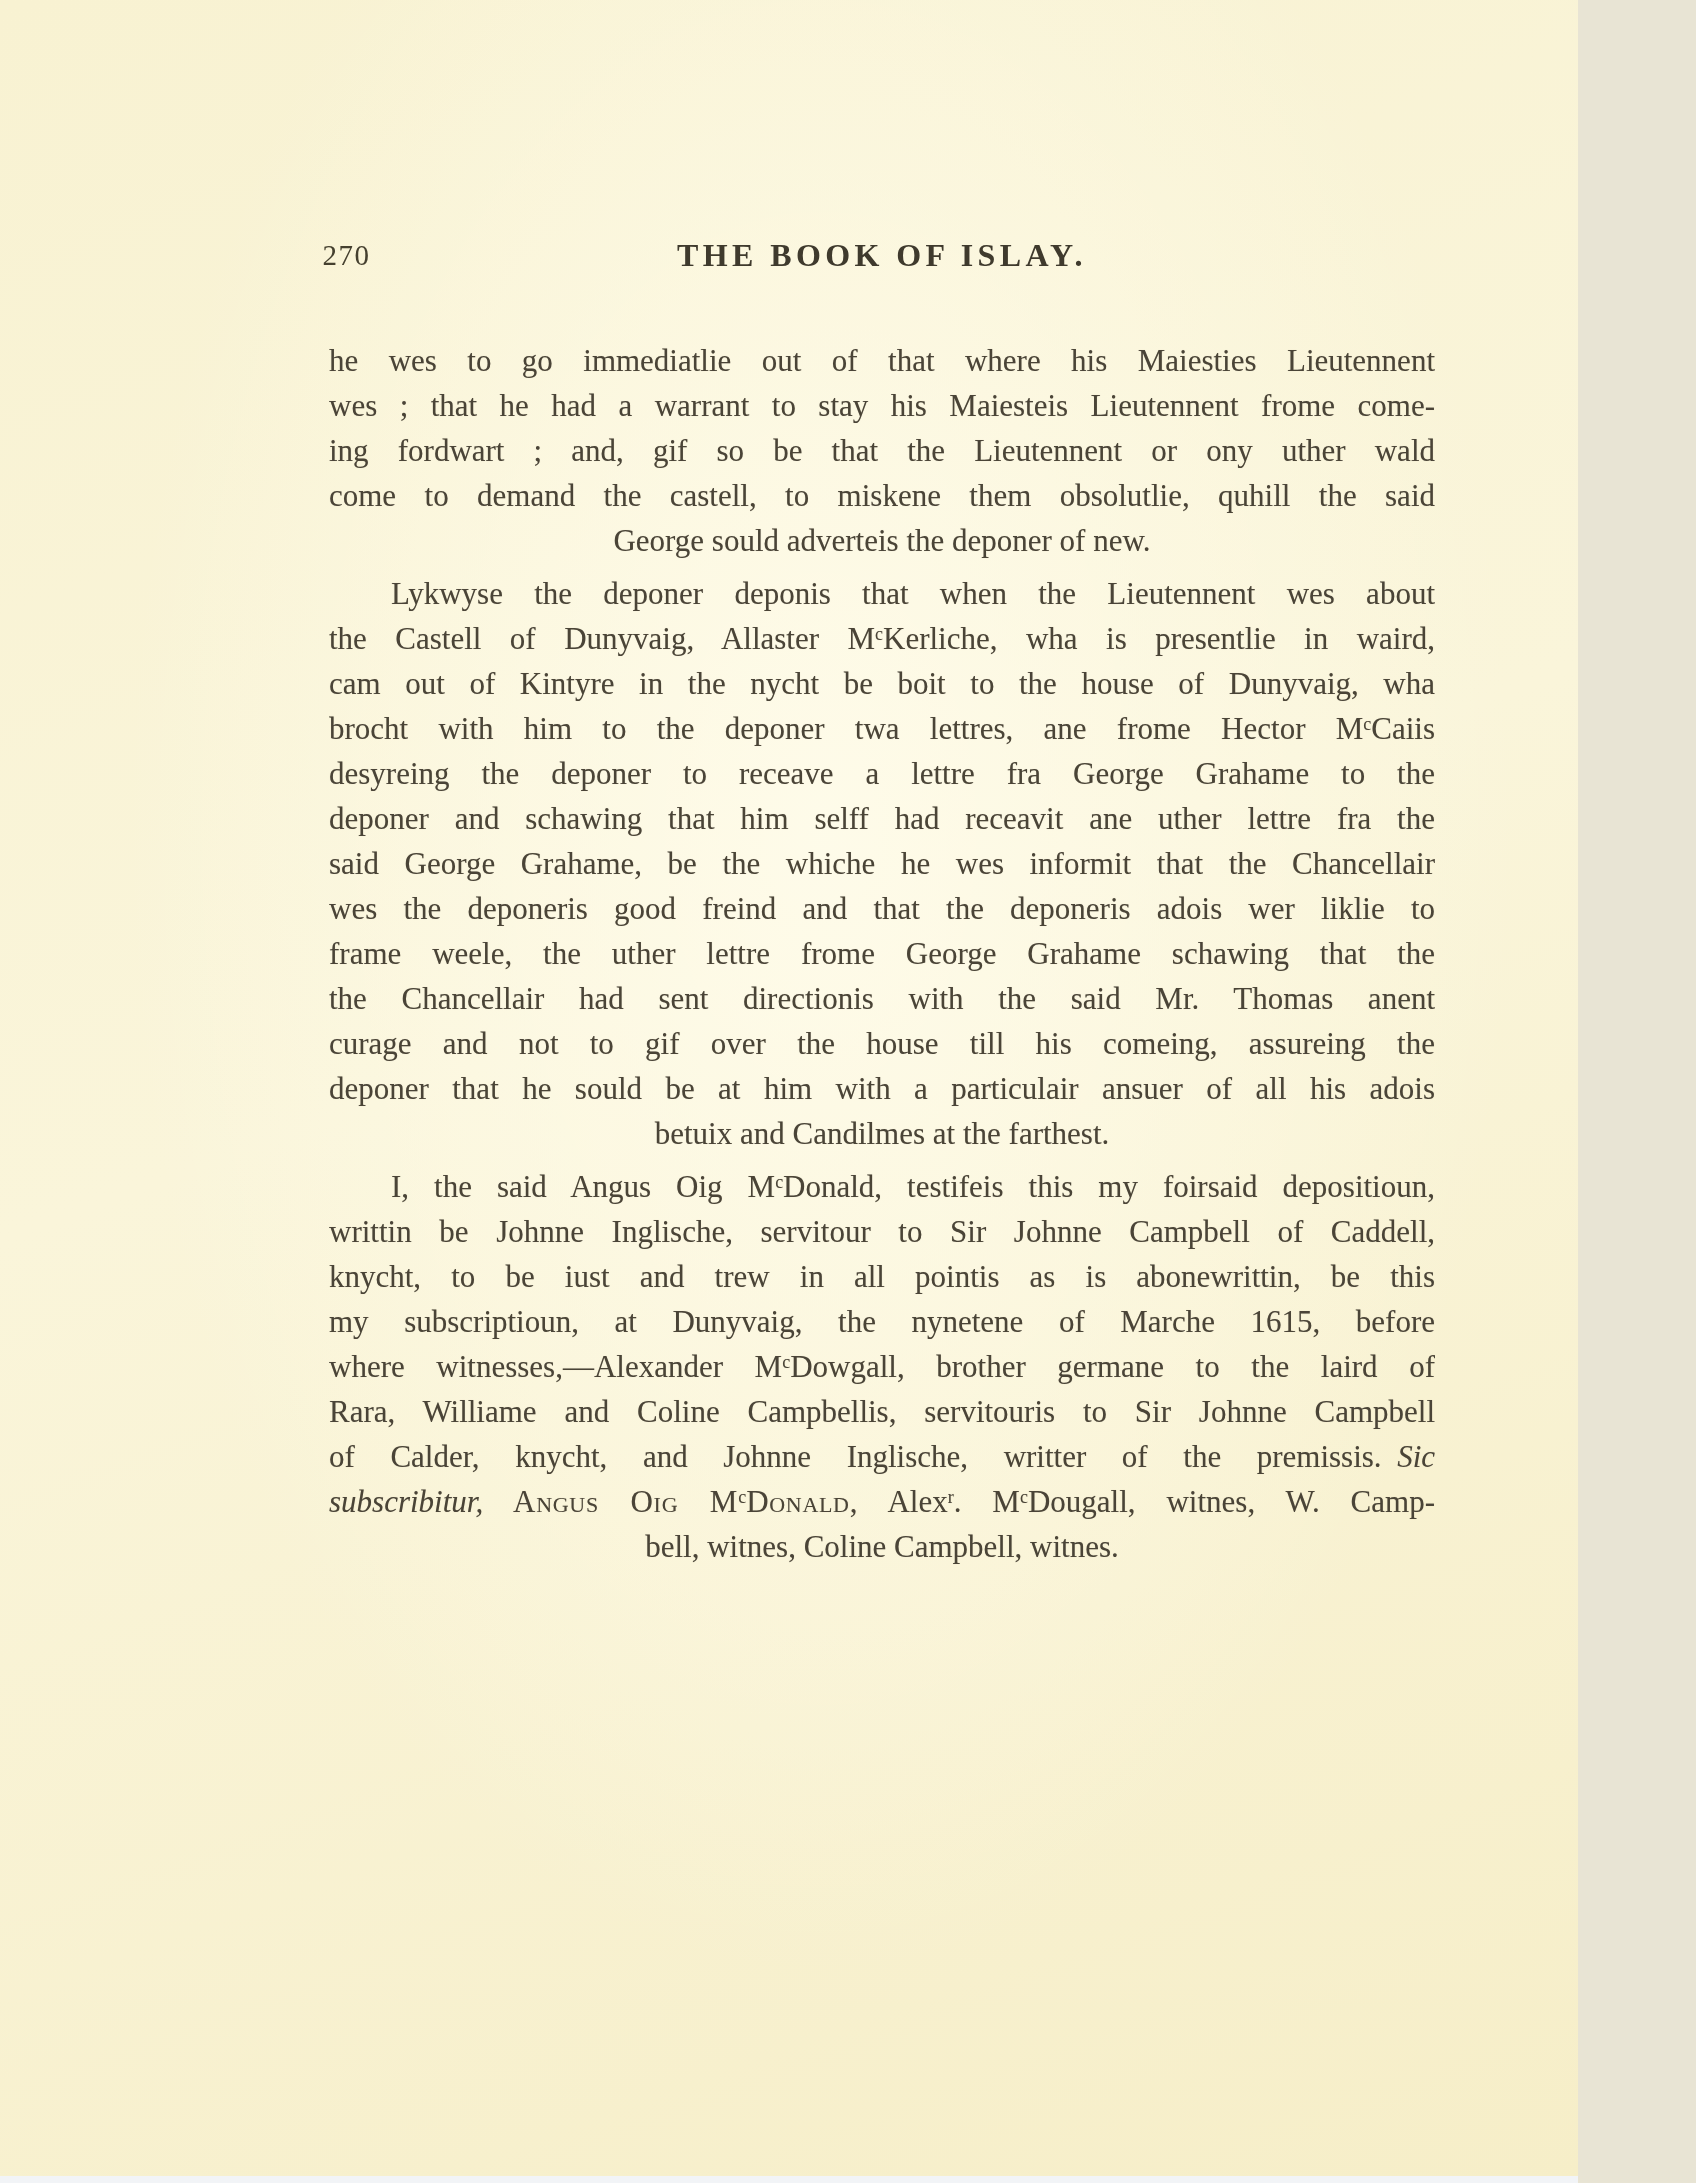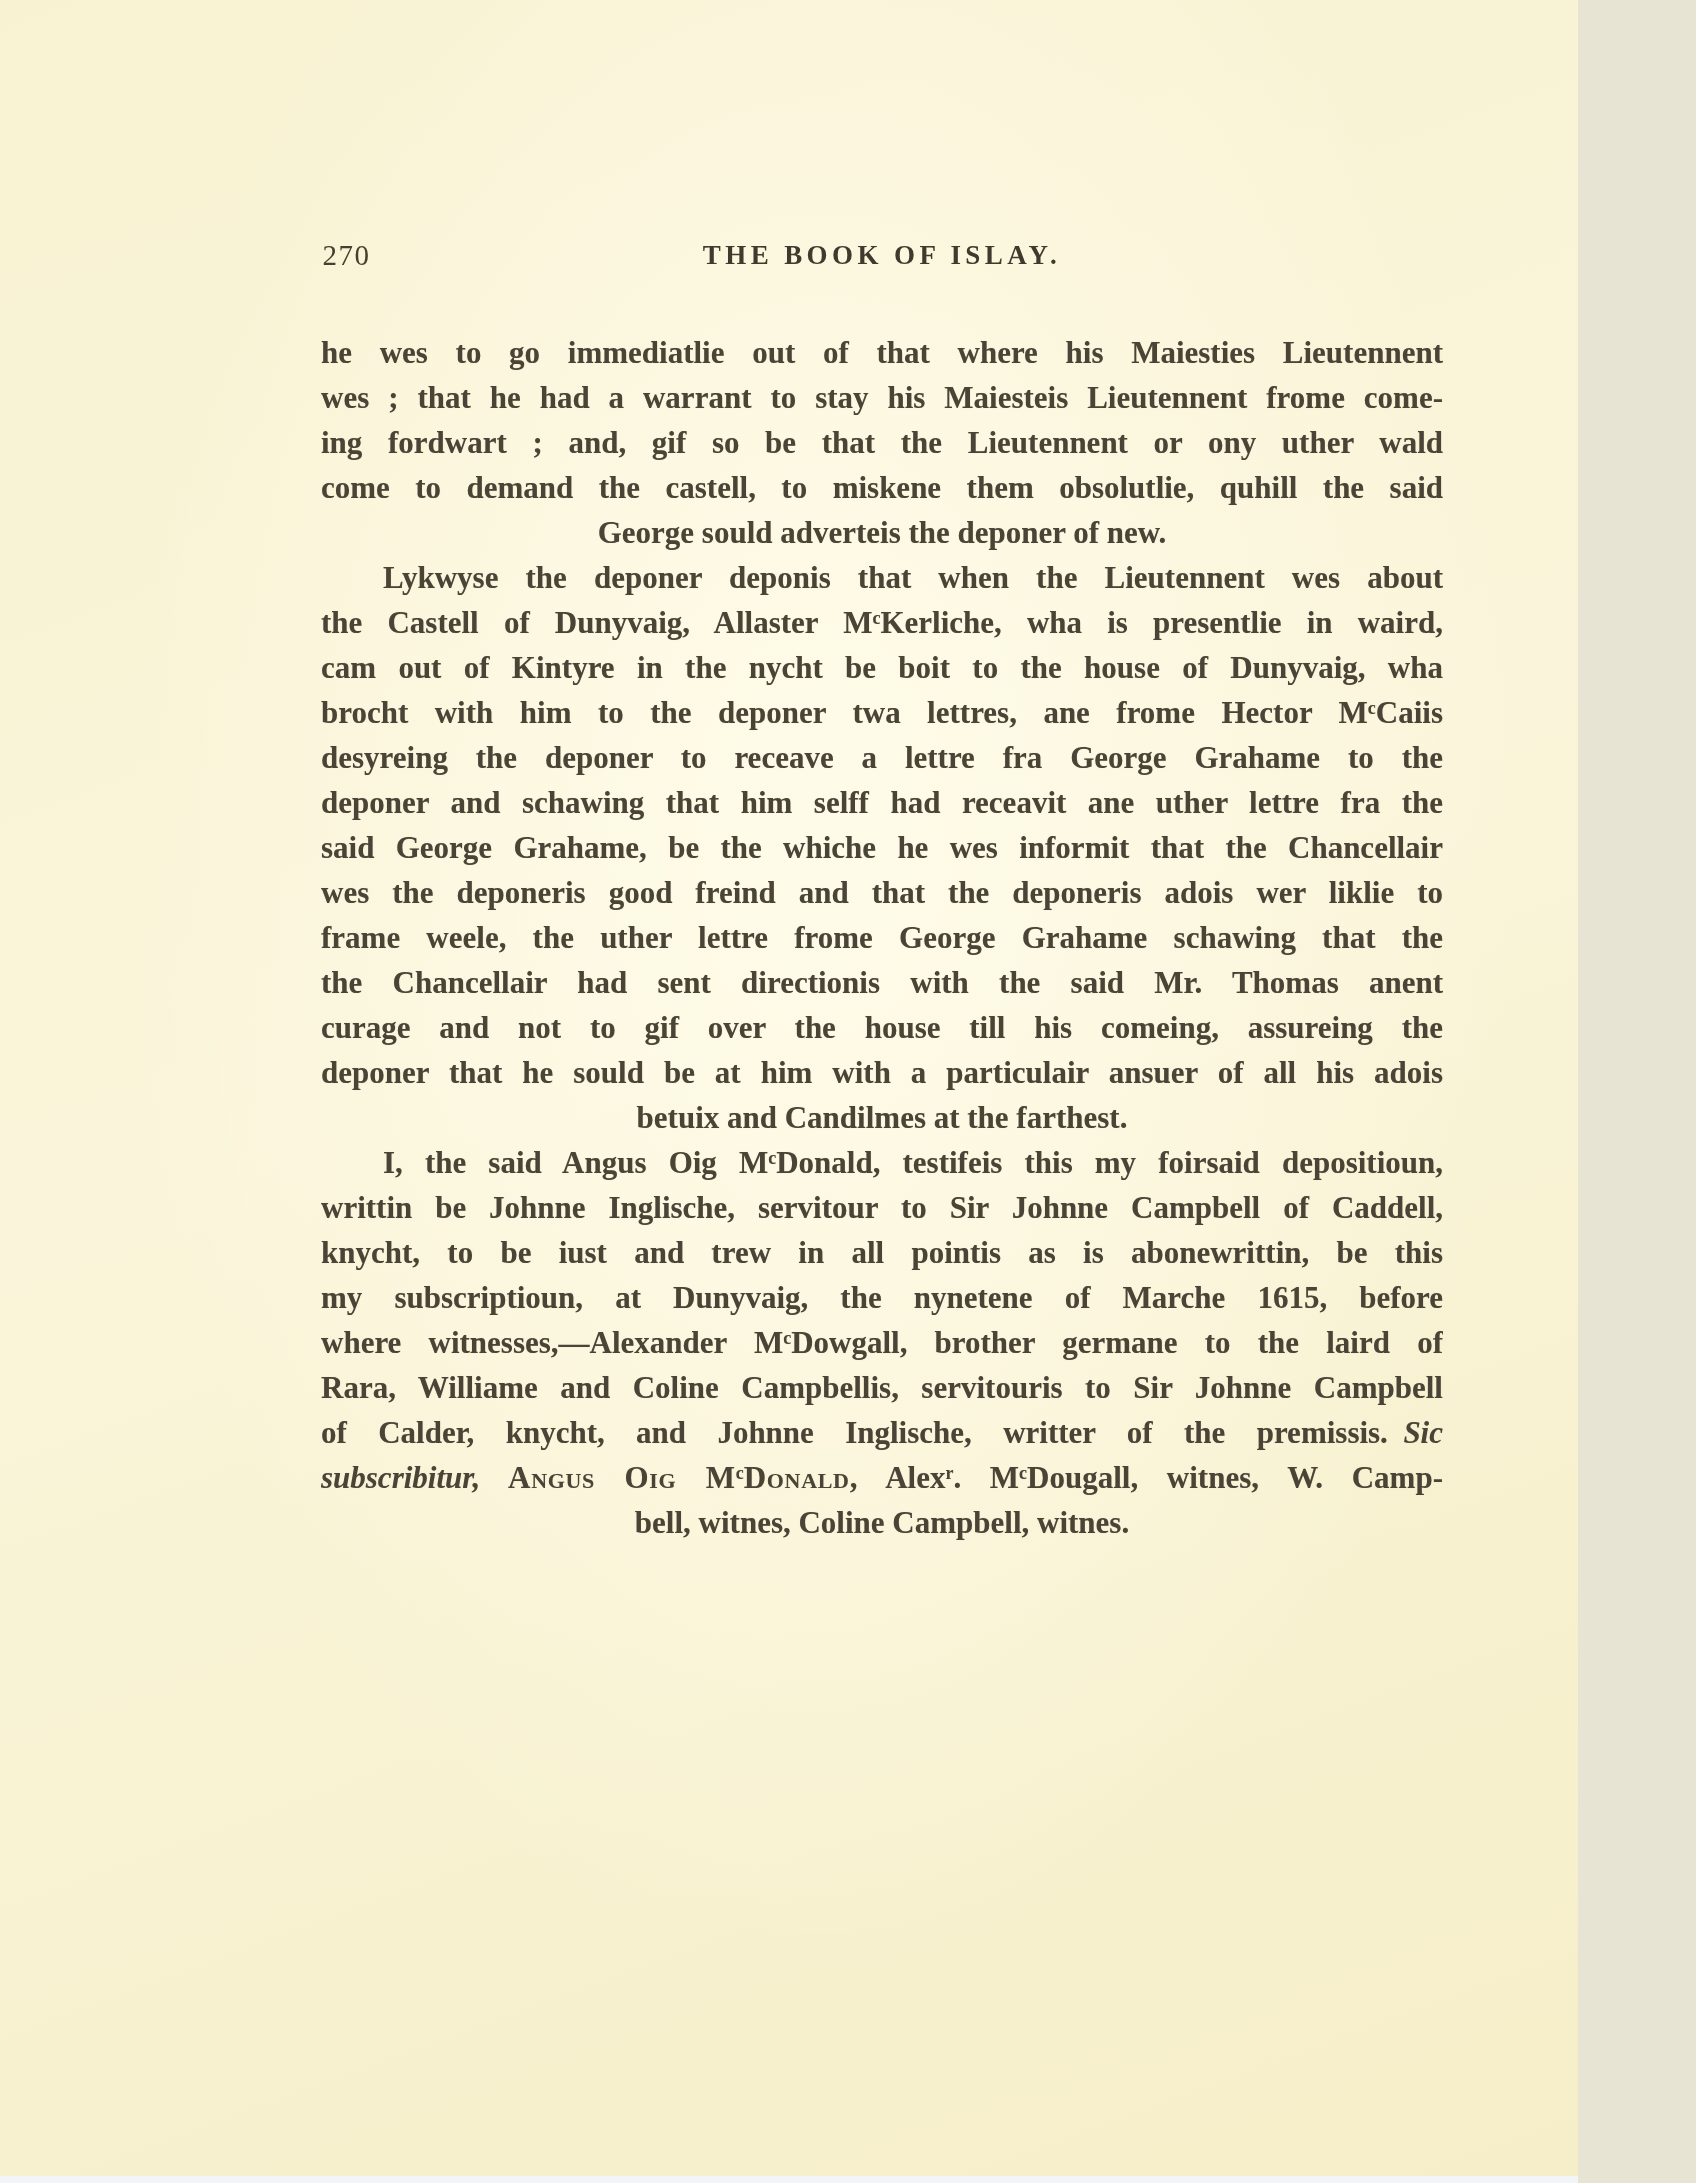--- a/index.html
+++ b/index.html
@@ -36,32 +36,32 @@
     position: absolute;
     left: 1.5px;
     top: 0;
     font-size: 29px;
     letter-spacing: 1.5px;
     color: #45402f;
   }
   .running-title {
     display: block;
     text-align: center;
-    font-size: 27px;
+    font-size: 32px;
     font-weight: bold;
     letter-spacing: 4.4px;
     color: #3f3a2d;
   }
   .text-block {
     position: absolute;
     top: 330px;
     left: 321px;
     width: 1122px;
   }
-  .paragraph { margin: 0; font-weight: bold; }
+  .paragraph { margin: 8px; }
   .line {
     height: 45px;
     line-height: 45px;
     font-size: 31px;
     overflow: hidden;
     text-align: justify;
     color: #4a4437;
     text-shadow: 0 0 0.7px rgba(74,68,55,0.25);
   }
   

